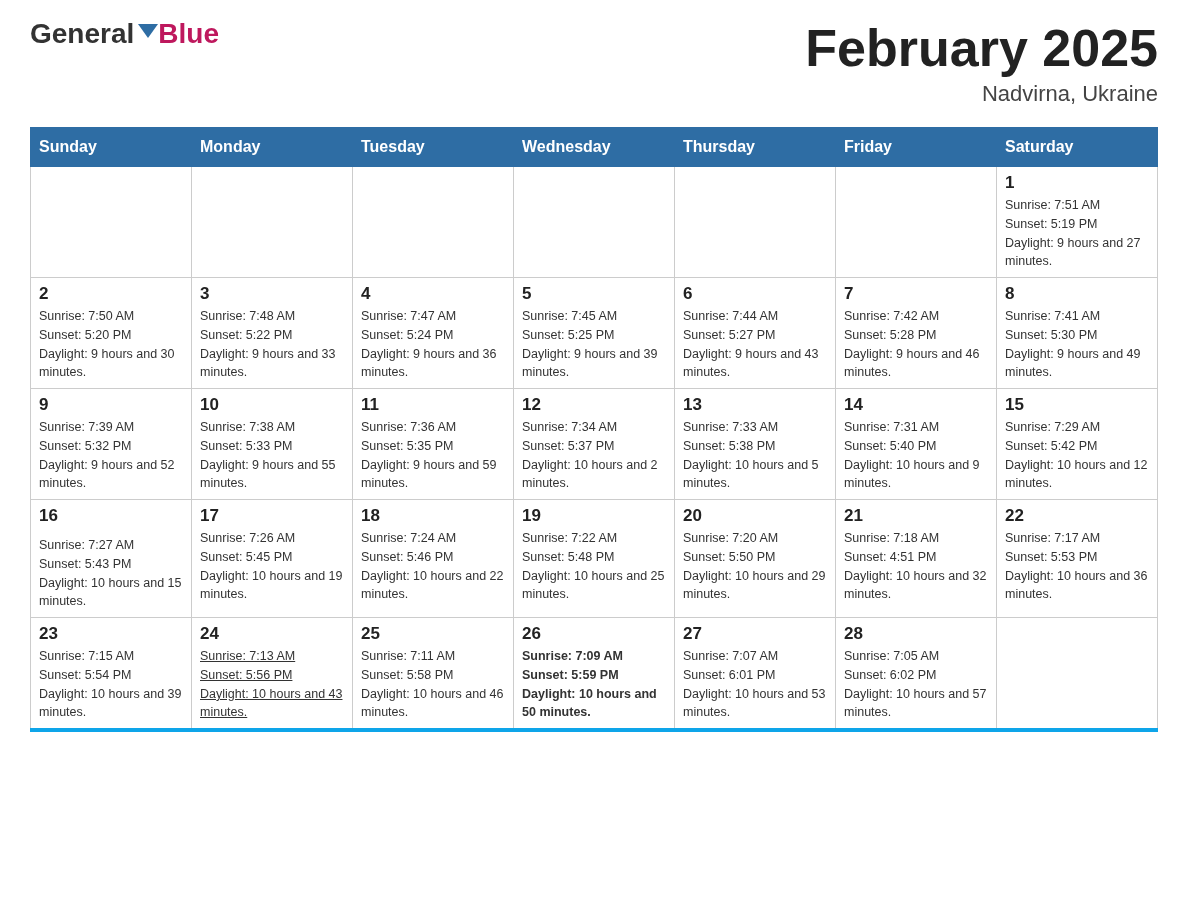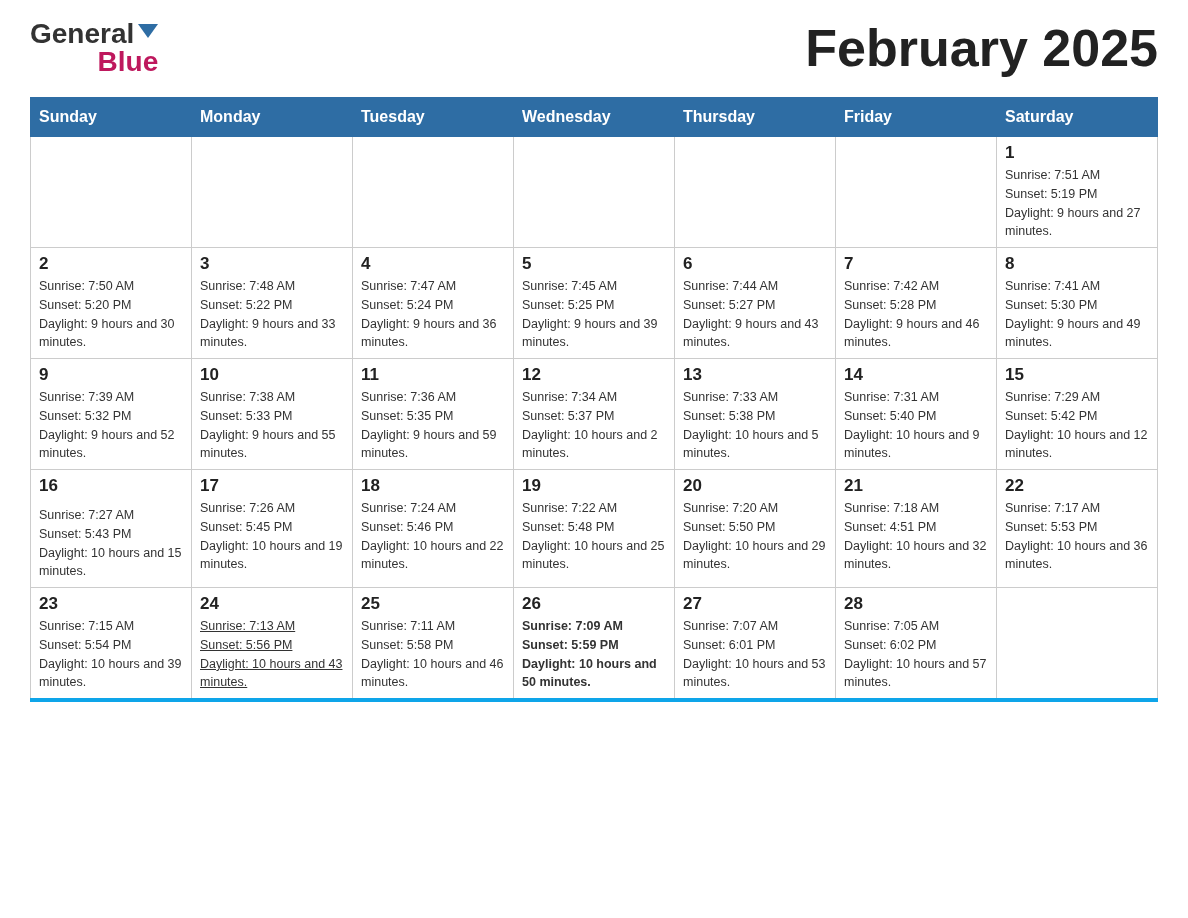--- a/index.html
+++ b/index.html
@@ -11,21 +11,20 @@
       padding: 20px 30px;
     }
     .header {
       display: flex;
       justify-content: space-between;
       align-items: flex-start;
       margin-bottom: 20px;
     }
     .logo {
       display: flex;
-      flex-direction: column;
       align-items: flex-end;
     }
     .logo-general {
       font-size: 28px;
       font-weight: bold;
       color: #333;
       line-height: 1;
     }
     .logo-blue {
       font-size: 28px;
@@ -109,20 +108,21 @@
 <div class="header">
   <div class="logo">
     <div style="display:flex; align-items:center;">
       <span class="logo-general">General</span>
       <span class="logo-triangle"></span>
     </div>
     <span class="logo-blue">Blue</span>
   </div>
   <div class="title-block">
     <div class="month-title">February 2025</div>
+    <div class="location">Nadvirna, Ukraine</div>
   </div>
 </div>
 
 <table class="calendar">
   <thead>
     <tr>
     <th>Sunday</th>
         <th>Monday</th>
         <th>Tuesday</th>
         <th>Wednesday</th>

